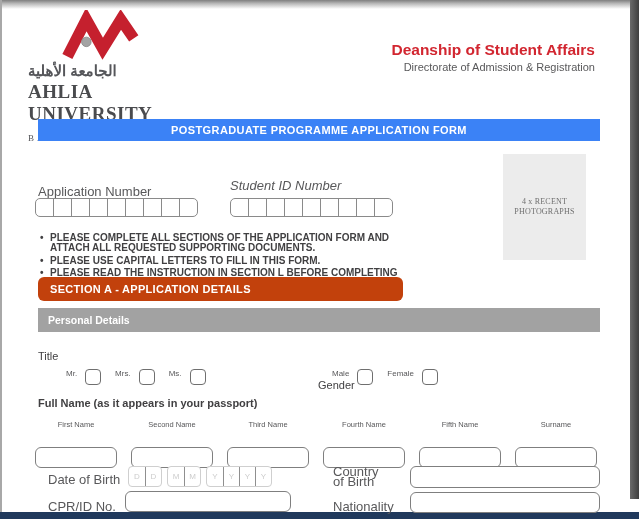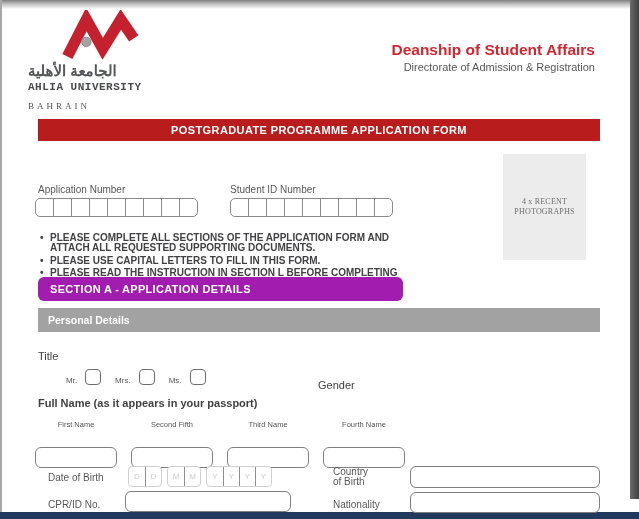--- a/index.html
+++ b/index.html
@@ -13,62 +13,62 @@
     background:linear-gradient(to bottom,#7f7f7f 0%,#b9b9b9 40%,#ffffff 100%); }
   .left-edge { position:absolute; left:0; top:0; width:2px; height:519px; background:#a8a8a8; }
   .right-strip { position:absolute; left:630px; top:0; width:9px; height:499px;
     background:linear-gradient(to right,#6a6a6a,#3e3e3e); }
   .bottom-strip { position:absolute; left:0; top:512px; width:639px; height:7px; background:#20395c; }
 
   
   .logo-wrap { position:absolute; left:28px; top:10px; width:145px; text-align:left; }
   .logo-mark { display:block; margin:0 auto; }
   .logo-arabic { display:block; margin-top:2px; font-size:15px; font-weight:bold; color:#55565a; direction:rtl; }
-  .logo-name { display:block; margin-top:1px; font-family:Liberation Mono, monospace; font-weight:bold;
-    font-size:11px; letter-spacing:0.5px; color:#4a4b4e; }
+  .logo-name { display:block; margin-top:1px; font-family:Liberation Serif, serif; font-weight:bold;
+    font-size:19px; letter-spacing:0.5px; color:#4a4b4e; }
   .logo-country { display:block; margin-top:8px; font-family:"Liberation Serif", serif;
     font-size:9px; letter-spacing:3px; color:#55565a; }
 
   
   .dept { position:absolute; top:41px; right:44px; text-align:right; }
   .dept-title { font-size:15.5px; font-weight:bold; color:#d22630; }
   .dept-sub { margin-top:2px; font-size:11px; color:#58585a; }
 
   
   .form-title-bar { position:absolute; left:38px; top:119px; width:562px; height:22px;
-    background:#b91c1c; color:#ffffff; font-weight:bold; font-size:11px; letter-spacing:0.4px;
+    background:#3b82f6; color:#ffffff; font-weight:bold; font-size:11px; letter-spacing:0.4px;
     text-align:center; line-height:22px; }
 
   
   .photo-box { position:absolute; left:503px; top:154px; width:83px; height:106px;
     background:#ececec; display:flex; flex-direction:column; align-items:center; justify-content:center; }
   .photo-box span { font-size:8px; color:#6f6f6f; line-height:10px; letter-spacing:0.2px;font-family:Liberation Serif, serif; }
 
   
-  .small-label { position:absolute; font-size:10px; color:#58585a; }
+  .small-label { position:absolute; font-size:13px; color:#58585a; }
   .comb { position:absolute; display:flex; height:19px; border:1.2px solid #8a8a8a; border-radius:5px; background:#fff; }
   .comb span { flex:1; border-left:1.2px solid #8a8a8a; }
   .comb span:first-child { border-left:none; }
 
   
   .instructions { position:absolute; left:40px; top:233px; width:372px; list-style:none; }
   .instructions li { position:relative; padding-left:10px; font-size:10px; font-weight:bold;
     color:#414042; line-height:10px; margin-bottom:2.5px; }
   .instructions li::before { content:"•"; position:absolute; left:0; top:0; color:#414042; }
 
   
   .section-bar { position:absolute; left:38px; top:277px; width:365px; height:24px;
-    background:#a21caf; border-radius:6px; color:#fff; font-weight:bold; font-size:11px;
+    background:#c2410c; border-radius:6px; color:#fff; font-weight:bold; font-size:11px;
     letter-spacing:0.3px; line-height:24px; padding-left:12px; }
   .sub-bar { position:absolute; left:38px; top:308px; width:562px; height:24px;
     background:#a2a2a2; color:#fff; font-weight:bold; font-size:10.5px; line-height:24px; padding-left:10px; }
 
   .group-label { position:absolute; font-size:11px; color:#414042; }
 
-  .opt-row { position:absolute; display:flex; align-items:flex-end; }
+  .opt-row { position:absolute; display:flex; align-items:flex-start; }
   .opt-row .opt-label { font-size:8px; color:#58585a; margin-right:8px; }
   .checkbox { width:16px; height:16px; border:1.5px solid #6f6f6f; border-radius:4px;
     background:#fff; margin-right:14px; }
   .opt-row .checkbox:last-child { margin-right:0; }
 
   
   .name-grid { position:absolute; left:35px; top:420px; width:562px;
     display:grid; grid-template-columns:repeat(6,1fr); column-gap:14px; }
   .name-col { display:flex; flex-direction:column; align-items:center; }
   .name-col .col-label { font-size:7.5px; color:#58585a; margin-bottom:18px; }
@@ -124,21 +124,21 @@
       <span></span>
       <span></span>
     <span></span>
       <span></span>
       <span></span>
     <span></span>
       <span></span>
       <span></span>
   </div>
 
-  <span class="small-label" style="left:230px; top:184px;">Student ID Number</span>
+  <span class="small-label" style="left:230px; top:178px;font-style:italic;">Student ID Number</span>
   <div class="comb" style="left:230px; top:198px; width:163px;">
     <span></span>
       <span></span>
       <span></span>
     <span></span>
       <span></span>
       <span></span>
     <span></span>
       <span></span>
       <span></span>
@@ -157,37 +157,51 @@
   <div class="opt-row" style="left:66px; top:369px;">
     <span class="opt-label">Mr.</span>
     <div class="checkbox"></div>
     <span class="opt-label">Mrs.</span>
     <div class="checkbox"></div>
     <span class="opt-label">Ms.</span>
     <div class="checkbox"></div>
   </div>
 
   <span class="group-label" style="left:318px; top:350px;margin-top:29px;">Gender</span>
+  <div class="opt-row" style="left:332px; top:369px;">
+    <span class="opt-label">Male</span>
+    <div class="checkbox"></div>
+    <span class="opt-label">Female</span>
+    <div class="checkbox"></div>
+  </div>
 
   <span class="group-label" style="left:38px; top:397px;font-weight:bold;">Full Name (as it appears in your passport)</span>
   <div class="name-grid">
     <div class="name-col">
       <span class="col-label">First Name</span>
       <input class="line-input" type="text" style="">
     </div>
     <div class="name-col">
-      <span class="col-label">Second Fifth</span>
+      <span class="col-label">Second Name</span>
       <input class="line-input" type="text" style="">
     </div>
     <div class="name-col">
       <span class="col-label">Third Name</span>
       <input class="line-input" type="text" style="">
     </div>
     <div class="name-col">
       <span class="col-label">Fourth Name</span>
+      <input class="line-input" type="text" style="">
+    </div>
+    <div class="name-col">
+      <span class="col-label">Fifth Name</span>
+      <input class="line-input" type="text" style="">
+    </div>
+    <div class="name-col">
+      <span class="col-label">Surname</span>
       <input class="line-input" type="text" style="">
     </div>
   </div>
 
   <span class="small-label" style="left:48px; top:472px;">Date of Birth</span>
   <div class="dob-comb">
     <div class="dob-group">
       <span>D</span>
       <span>D</span>
     </div>

